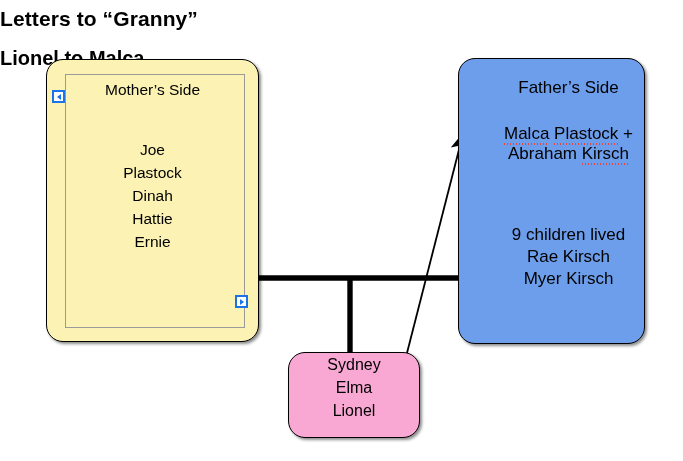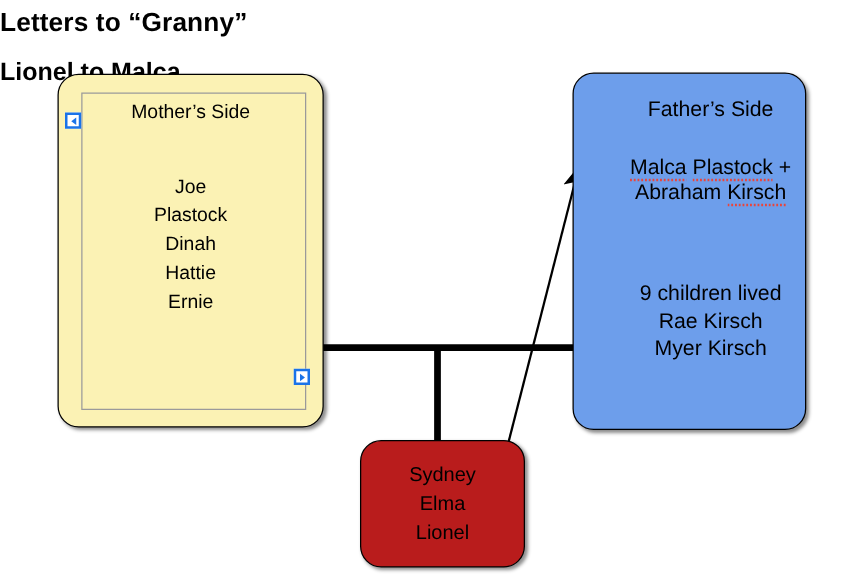--- a/index.html
+++ b/index.html
@@ -96,24 +96,23 @@
   }
   #father-heading { margin-top: 19px; }
   #father-couple { margin-top: 26px; }
   #father-children { margin-top: 60px; line-height: 22px; text-align: center; }
 
   
   #children-node {
     left: 288px;
     top: 352px;
     width: 132px;
-    height: 102px;
-    background: #b91c1c;
+    height: 86px;
+    background: #f9a8d4;
     border-radius: 17px;
-    justify-content: center;
   }
   #children-list {
     width: 100%;
     font-size: 16px;
     line-height: 23px;
   }
 
   
   #connector-layer {
     position: absolute;

